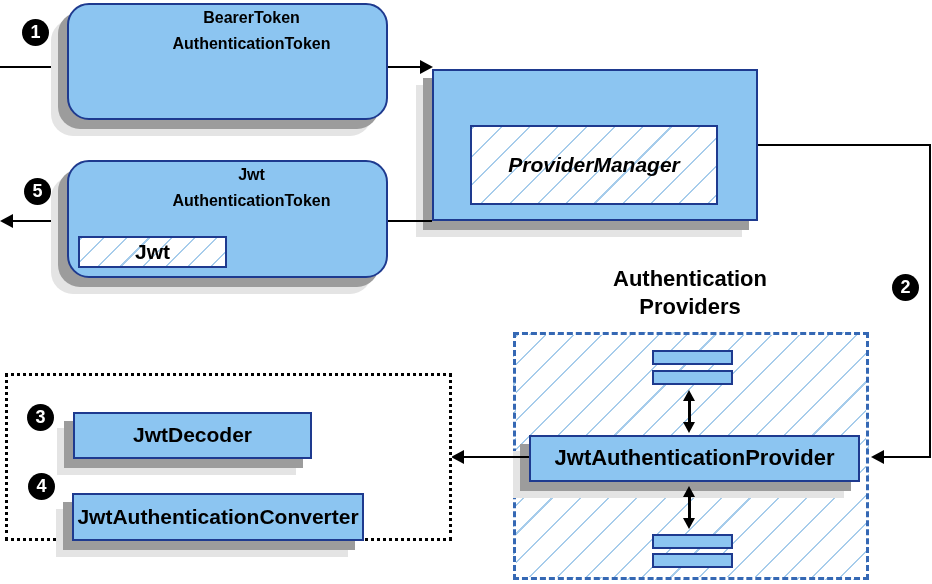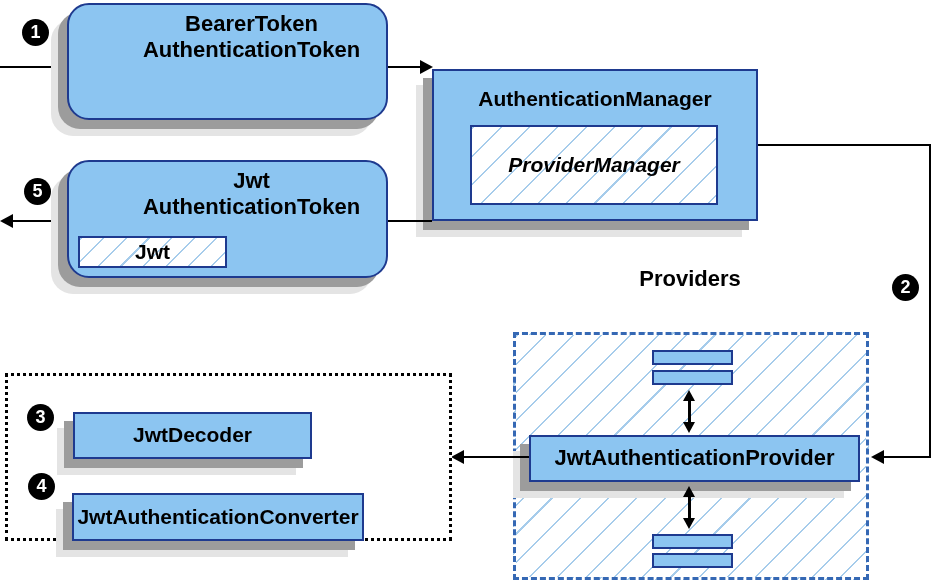--- a/index.html
+++ b/index.html
@@ -20,21 +20,21 @@
     position:relative;width:932px;height:584px;background:#fff;overflow:hidden;
     font-family:"Liberation Sans",sans-serif;font-weight:bold;color:var(--text);
   }
   .node{
     position:absolute;background:var(--node-fill);
     border:2px solid var(--node-border);box-sizing:border-box;
     text-align:center;
   }
   .rounded{border-radius:22px;}
   .shadow2{box-shadow:-9px 9px 0 0 var(--shadow-dark),-16px 16px 0 0 var(--shadow-light);}
-  .title2{padding-top:6px;font-size:22px;line-height:26px;margin-left:48px;}
+  .title2{font-size:16px;line-height:26px;margin-left:48px;}
   .inner{
     position:absolute;background-color:#fff;
     border:2px solid var(--node-border);box-sizing:border-box;
     text-align:center;font-size:21px;
   }
   .hatch{
     background-color:#fff;
     background-image:repeating-linear-gradient(135deg,
       var(--hatch-line) 0px,var(--hatch-line) 1.5px,
       transparent 1.5px,transparent 16px);
@@ -80,21 +80,20 @@
     <div class="title2">
       <div>BearerToken</div>
       <div>AuthenticationToken</div>
     </div>
   </div>
 
   <div class="h-line" style="left:388px;top:66px;width:32px;"></div>
   <div class="tri tri-right" style="left:420px;top:60px;"></div>
 
   <div class="node shadow2" style="left:432px;top:69px;width:326px;height:152px;">
-    <div style="padding-top:16px;font-size:21px;">AuthenticationManager</div>
     <div class="inner hatch-wide" style="left:36px;top:54px;width:248px;height:80px;line-height:76px;">ProviderManager</div>
   </div>
 
   <div class="badge" style="left:24px;top:178px;">5</div>
   <div class="tri tri-left" style="left:0;top:214px;"></div>
   <div class="h-line" style="left:13px;top:220px;width:54px;"></div>
 
   <div class="node rounded shadow2" style="left:67px;top:160px;width:321px;height:118px;">
     <div class="title2">
       <div>Jwt</div>
@@ -105,20 +104,21 @@
 
   <div class="h-line" style="left:388px;top:220px;width:44px;"></div>
 
   <div class="h-line" style="left:758px;top:144px;width:173px;"></div>
   <div class="v-line" style="left:929px;top:144px;height:314px;"></div>
   <div class="h-line" style="left:884px;top:456px;width:47px;"></div>
   <div class="tri tri-left" style="left:871px;top:450px;"></div>
   <div class="badge" style="left:892px;top:274px;">2</div>
 
   <div class="freelabel" style="left:540px;top:265px;width:300px;">
+    <div>Authentication</div>
     <div>Providers</div>
   </div>
 
   <div class="dashed-blue hatch-wide" style="left:513px;top:332px;width:356px;height:248px;"></div>
 
   <div class="bar" style="left:652px;top:350px;width:81px;height:15px;"></div>
   <div class="bar" style="left:652px;top:370px;width:81px;height:15px;"></div>
 
   <div class="darrow" style="left:683px;top:390px;height:43px;">
     <div class="up"></div>

